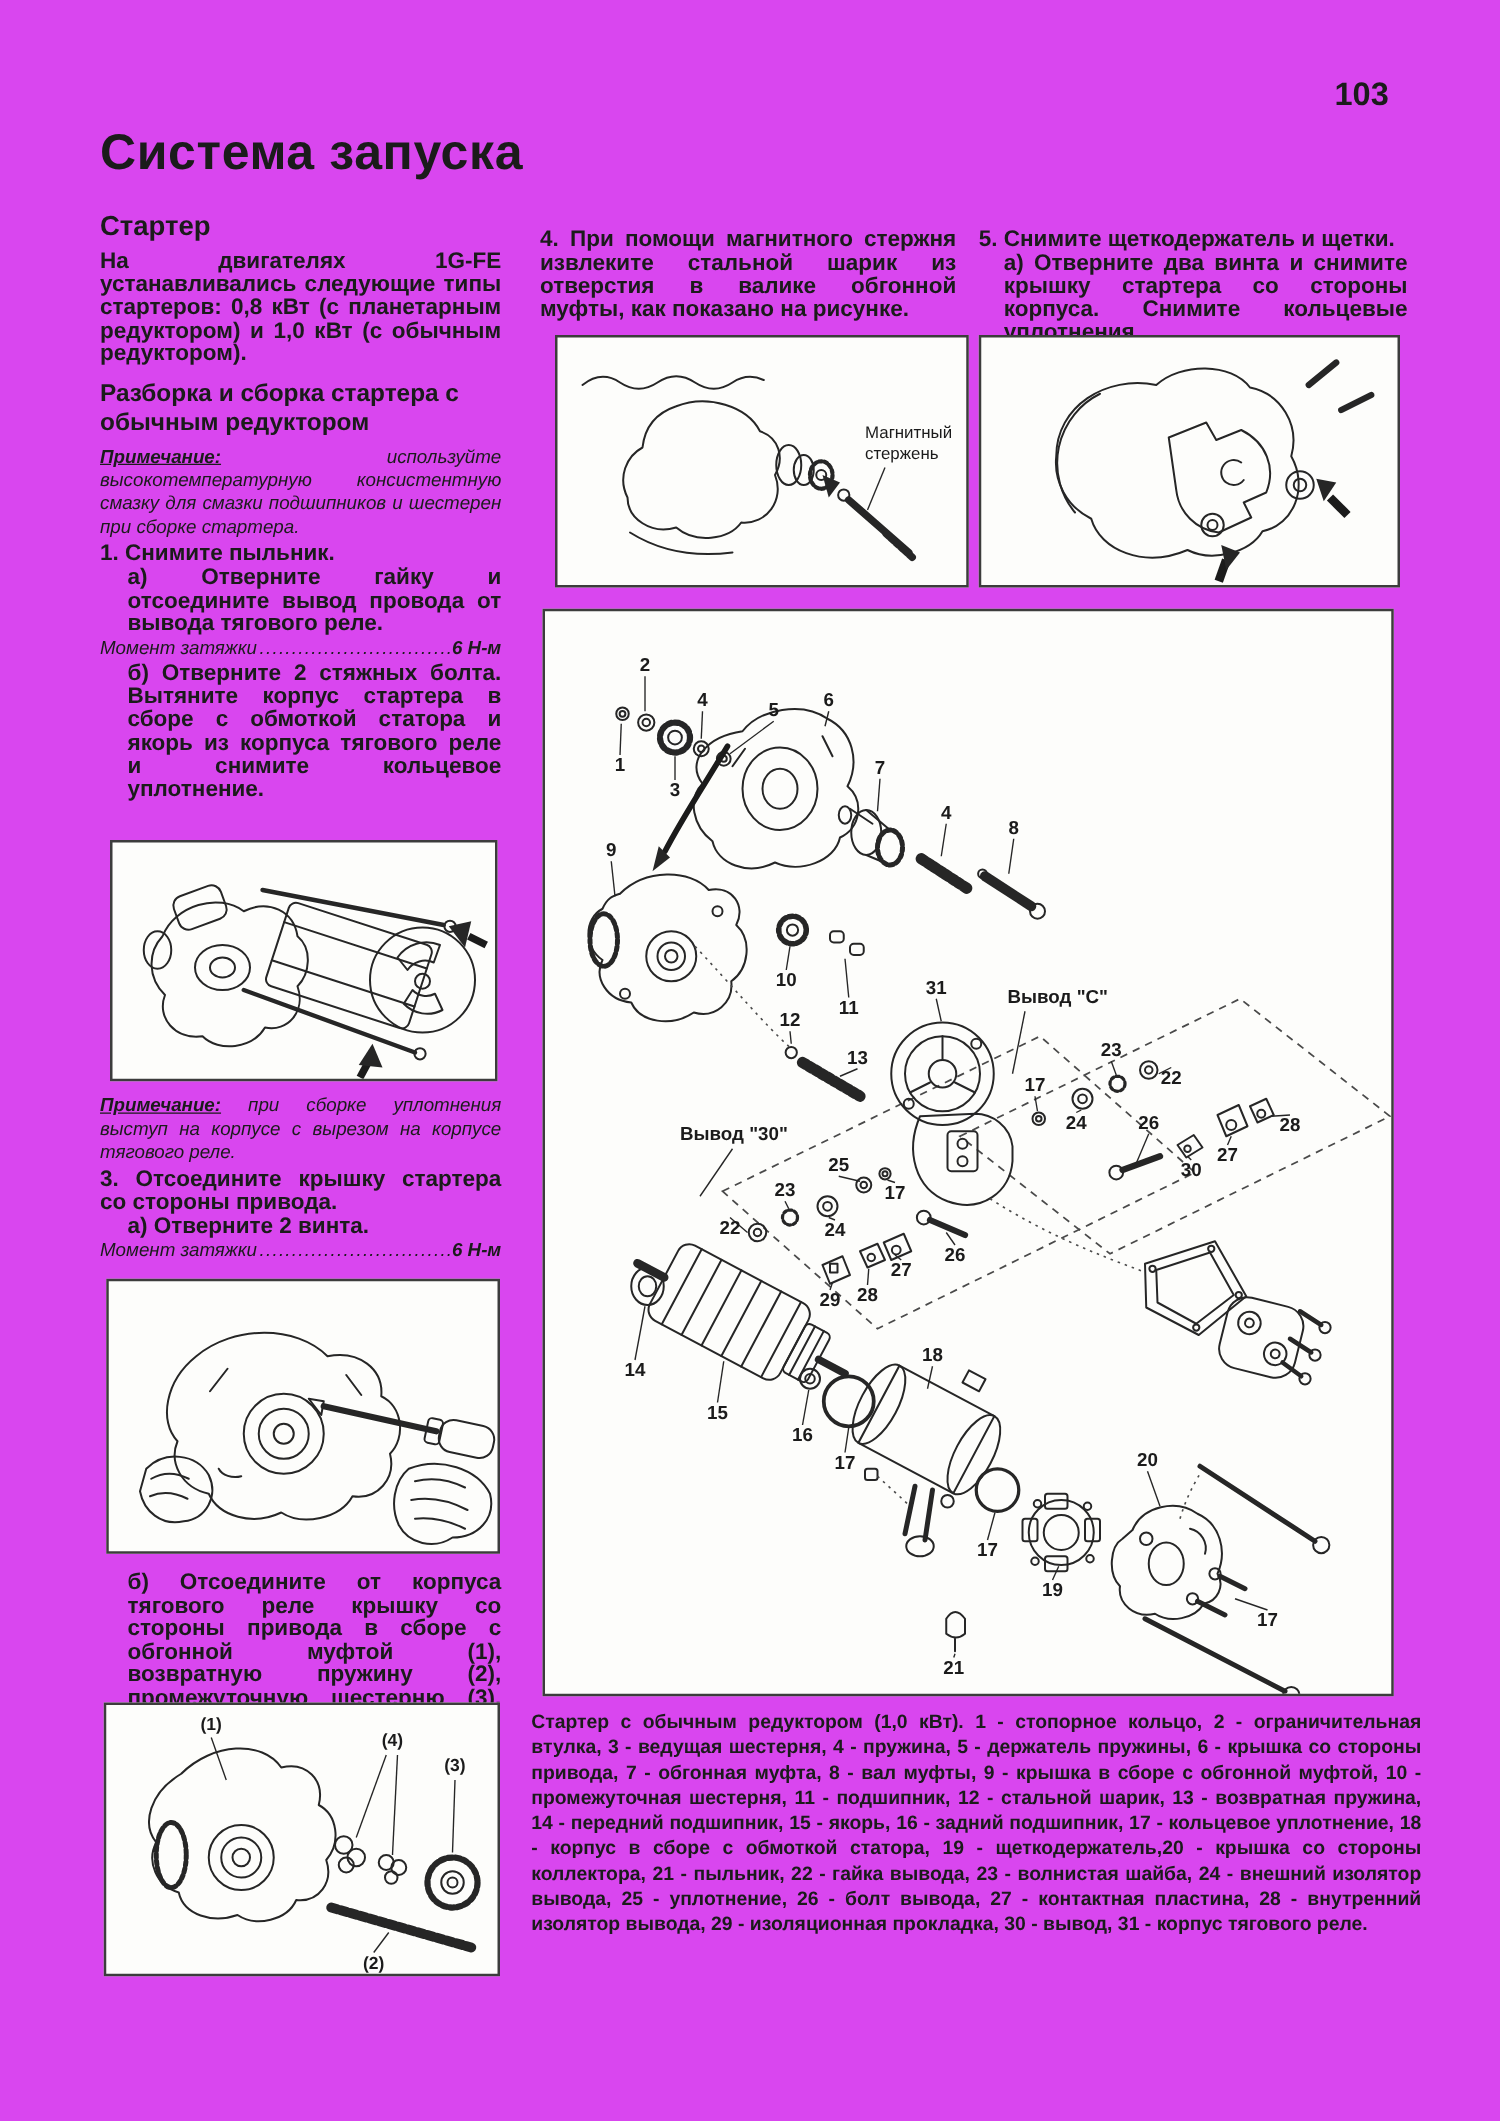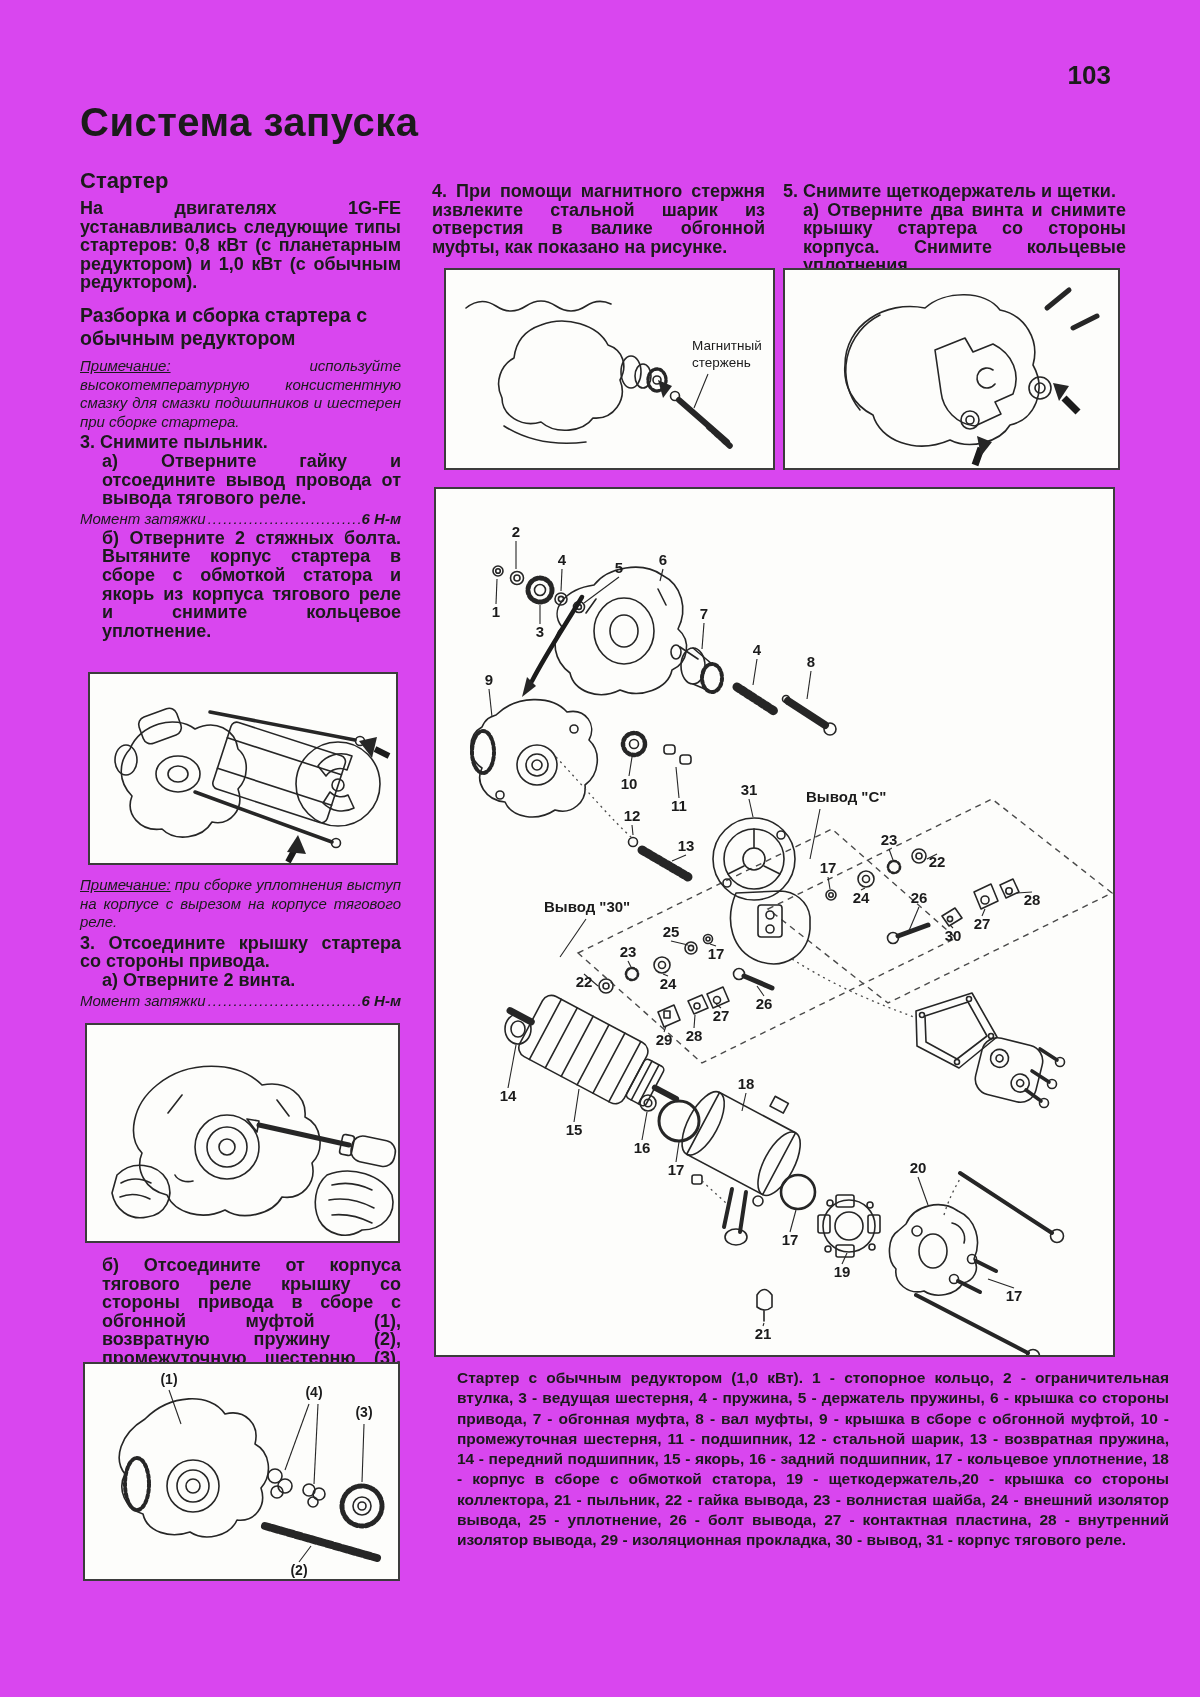--- a/index.html
+++ b/index.html
@@ -9,28 +9,28 @@
     font-family:"Liberation Sans", sans-serif;
     overflow:hidden;
   }
   .abs{position:absolute;}
   .pagenum{font-size:26px;font-weight:bold;}
   h1.title{margin:0;font-size:40px;font-weight:bold;letter-spacing:.5px;}
   h2.sub{margin:0 0 5px 0;font-size:22px;font-weight:bold;}
   h3.sec{margin:0 0 7px 0;font-size:19.5px;line-height:23px;font-weight:bold;}
   p.body{margin:0;font-size:18px;line-height:18.6px;text-align:justify;font-weight:bold;}
   p.note{margin:0 0 2px 0;font-size:15px;line-height:18.6px;font-style:italic;text-align:justify;}
-  p.note .nlbl{text-decoration:underline;}
+  p.note .nlbl{text-decoration:underline;font-weight:bold;}
   .ind{padding-left:22px;}
   .mt{margin-top:2px;}
   .torque{display:flex;align-items:baseline;font-size:15px;line-height:19px;font-style:italic;margin:1px 0;}
   .torque .dots{flex:1;overflow:hidden;white-space:nowrap;letter-spacing:1px;padding:0 2px;}
   .torque .val{font-weight:bold;white-space:nowrap;}
   .figbox{position:absolute;border:2px solid #3c3c3c;background:#fdfdfb;box-sizing:border-box;}
-  .legend{font-size:15.5px;line-height:20.3px;font-weight:bold;text-align:justify;margin-left:32px;}
+  .legend{font-size:15.5px;line-height:20.3px;font-weight:bold;text-align:justify;}
   svg{display:block;width:100%;height:100%;}
   .ln{fill:none;stroke:#262626;stroke-width:1.6;stroke-linejoin:round;stroke-linecap:round;}
   .fill{fill:#262626;stroke:none;}
   .dash{fill:none;stroke:#4a4a4a;stroke-width:1.4;stroke-dasharray:6 5;}
   .dot{fill:none;stroke:#4a4a4a;stroke-width:1.3;stroke-dasharray:2 4;}
   .leader{stroke:#262626;stroke-width:1.1;}
   .plabel{font-family:"Liberation Sans",sans-serif;font-size:15px;font-weight:bold;fill:#1b1b1b;text-anchor:middle;}
   .dlabel{font-family:"Liberation Sans",sans-serif;font-size:15px;font-weight:bold;fill:#1b1b1b;}
   .flabel{font-family:"Liberation Sans",sans-serif;font-size:14px;font-weight:bold;fill:#1b1b1b;text-anchor:middle;}
   .mlabel{font-family:"Liberation Sans",sans-serif;font-size:13.5px;fill:#1b1b1b;}
@@ -42,21 +42,21 @@
 
   <div class="abs pagenum" style="top:60px;right:89px;">103</div>
 
   <h1 class="title abs" style="left:80px;top:100px;">Система запуска</h1>
 
   <div class="abs" style="left:80px;top:168px;width:321px;">
     <h2 class="sub">Стартер</h2>
     <p class="body" style="margin-bottom:12px;">На двигателях 1G-FE устанавливались следующие типы стартеров: 0,8 кВт (с планетарным редуктором) и 1,0 кВт (с обычным редуктором).</p>
     <h3 class="sec">Разборка и сборка стартера с обычным редуктором</h3>
     <p class="note"><span class="nlbl">Примечание:</span><span> используйте высокотемпературную консистентную смазку для смазки подшипников и шестерен при сборке стартера.</span></p>
-    <p class="body">3. Снимите пыльник.</p>
+    <p class="body">1. Снимите пыльник.</p>
     <p class="body ind">а) Отверните гайку и отсоедините вывод провода от вывода тягового реле.</p>
     <div class="torque">
       <span>Момент затяжки</span>
       <span class="dots">............................................................</span>
       <span class="val">6 Н-м</span>
     </div>
     <p class="body ind">б) Отверните 2 стяжных болта. Вытяните корпус стартера в сборе с обмоткой статора и якорь из корпуса тягового реле и снимите кольцевое уплотнение.</p>
   </div>
 
   <div class="figbox" style="left:88px;top:672px;width:310px;height:193px;">

